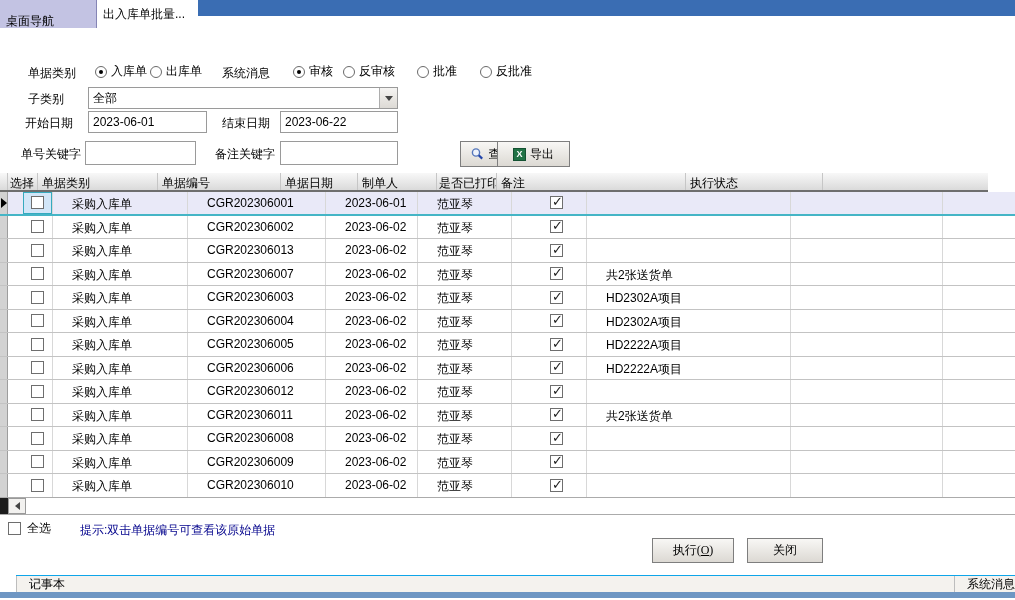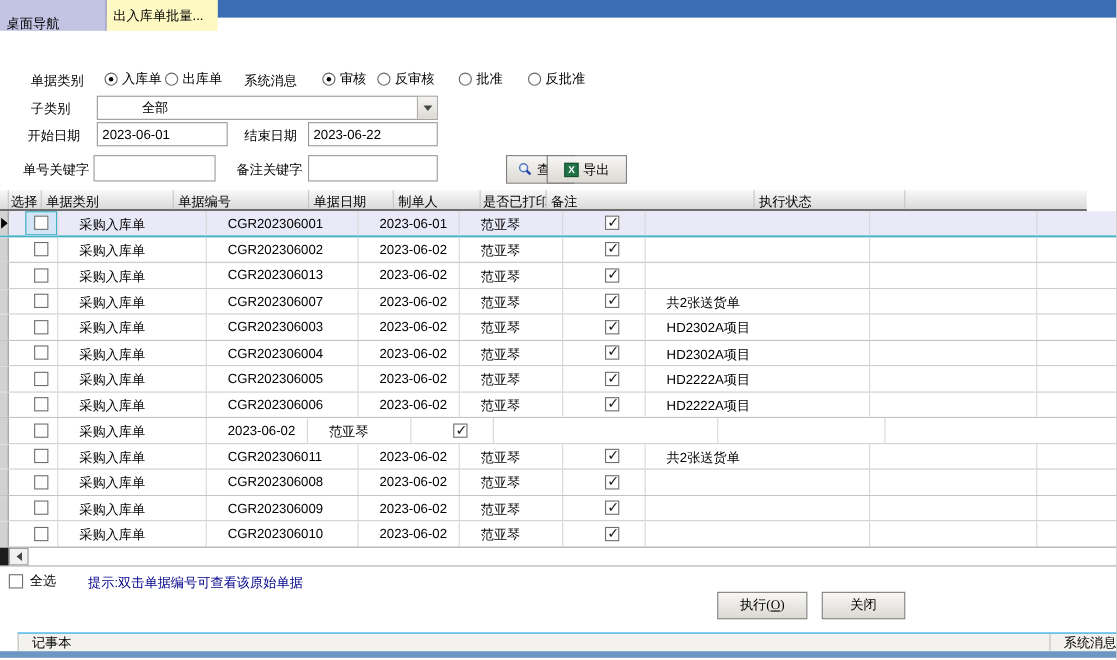--- a/index.html
+++ b/index.html
@@ -7,30 +7,30 @@
   .screen {
     position:relative; width:1015px; height:600px; background:#ffffff;
     font-family:"Liberation Sans","DejaVu Sans",sans-serif; font-size:12px; color:#000;
     overflow:hidden;
   }
   
   .tabstrip { position:absolute; top:0; left:0; width:1015px; height:16px;
     background:var(--tabstrip-blue,#3a6db3); display:flex; }
   .tab { height:16px; line-height:15px; padding:14px 6px; white-space:nowrap; overflow:hidden; }
   .tab.inactive { width:97px; background:var(--inactive-tab,#c3c3e3); border-right:1px solid #8585b5; }
-  .tab.active { width:101px; background:#fef9c3; display:flex; align-items:center; justify-content:space-between;gap:30px; }
+  .tab.active { width:101px; background:#ffffff; display:flex; align-items:center; justify-content:space-between;gap:30px; }
   .tab .close { color:#8a8a8a; font-size:12px; line-height:12px; margin-left:2px; }
   .lbl { position:absolute; height:14px; line-height:14px; white-space:nowrap; }
   .radio { position:absolute; display:flex; align-items:center; gap:4px; height:15px; white-space:nowrap; }
   .rb { width:12px; height:12px; border:1px solid #6a6a6a; border-radius:50%; background:#fff; position:relative; flex:none; }
   .rb .dot { display:none; position:absolute; left:3px; top:3px; width:4px; height:4px; border-radius:50%; background:#000; }
   .radio[data-checked="true"] .rb .dot { display:block; }
   .txt { position:absolute; border:1px solid #9a9a9a; background:#fff; font-size:12px;
     padding:2px 4px; font-family:inherit; color:#000; }
-  .combo { position:absolute; border:1px solid #9a9a9a; background:#fff; display:flex;padding-left:36px; }
+  .combo { position:absolute; border:1px solid #9a9a9a; background:#fff; display:flex; }
   .combo .val { flex:1; padding:3px 4px; line-height:14px; }
   .combo .arrowbtn { width:18px; border-left:1px solid #adadad; background:linear-gradient(#f5f4f2,#dddad5);
     display:flex; align-items:center; justify-content:center; }
   .tri-down { width:0; height:0; border-left:4px solid transparent; border-right:4px solid transparent; border-top:5px solid #444; }
   .pushbtn { position:absolute; background:linear-gradient(#f8f7f5,#dcd9d3); border:1px solid #7e7e7e;
     display:flex; align-items:center; justify-content:center; gap:4px; font-size:12px; cursor:default; white-space:nowrap; }
   .xls-icon { width:13px; height:13px; background:var(--excel-green,#217346); color:#fff; font-size:9px; font-weight:bold;
     display:flex; align-items:center; justify-content:center; border:1px solid #145232; flex:none; }
   .mn { text-decoration:underline; }
   
@@ -305,20 +305,21 @@
       <div class="cell c-remark">HD2222A项目</div>
       <div class="cell c-status"></div>
       <div class="cell c-rest"></div>
     </div>
       <div class="grow">
       <div class="cell c-rowhdr"></div>
       <div class="cell c-sel">
           <span class="cb select-checkbox"></span>
         </div>
       <div class="cell c-type">采购入库单</div>
+      <div class="cell c-no">CGR202306012</div>
       <div class="cell c-date">2023-06-02</div>
       <div class="cell c-maker">范亚琴</div>
       <div class="cell c-printed">
           <span class="cb printed-checkbox checked"></span>
         </div>
       <div class="cell c-remark"></div>
       <div class="cell c-status"></div>
       <div class="cell c-rest"></div>
     </div>
       <div class="grow">

